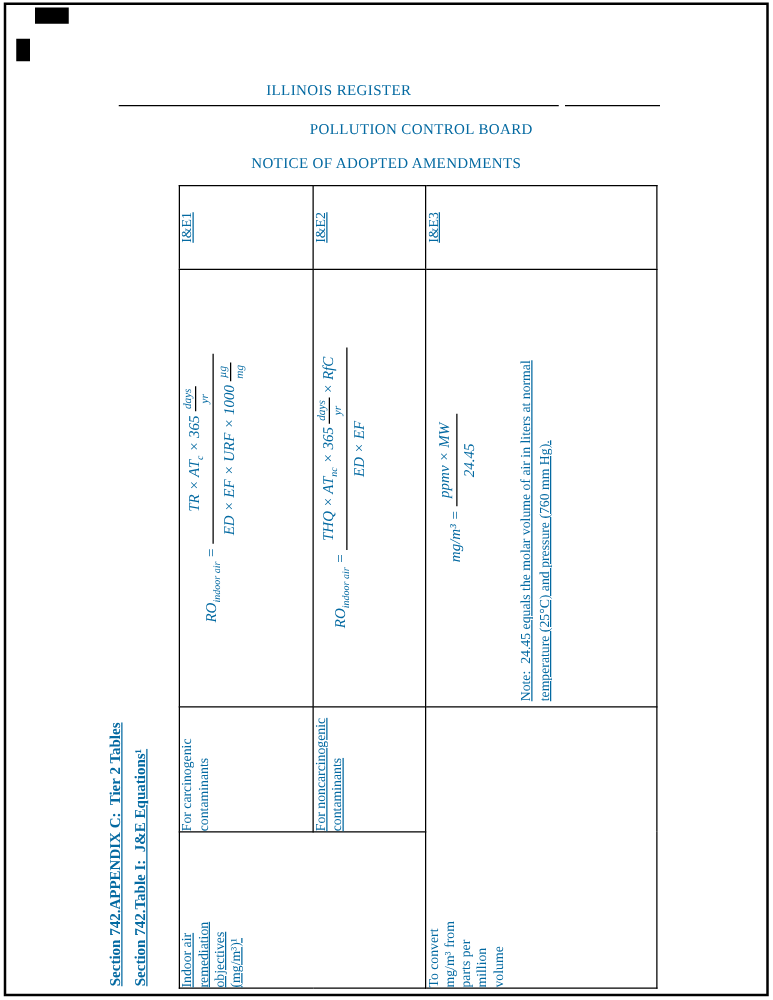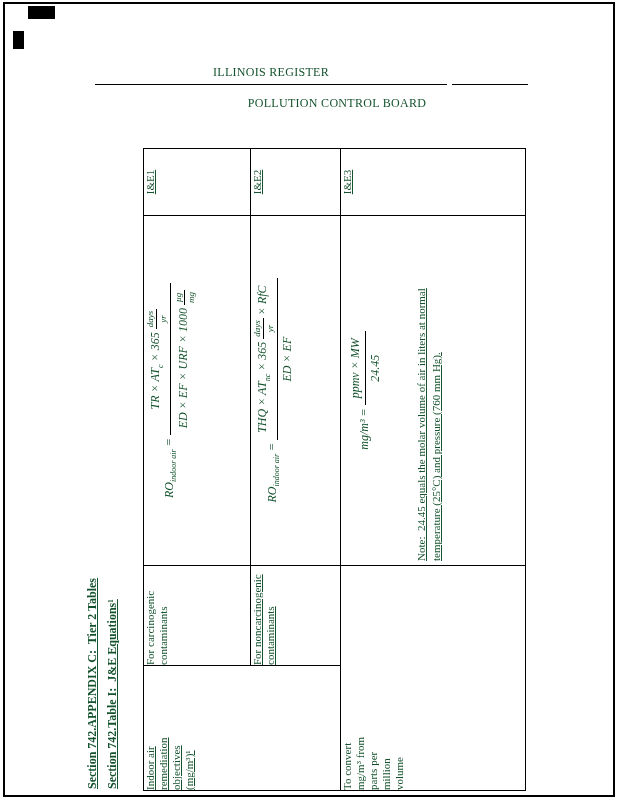--- a/index.html
+++ b/index.html
@@ -7,21 +7,21 @@
     padding: 0;
     background: #ffffff;
   }
   .page {
     position: relative;
     width: 618px;
     height: 800px;
     background: #ffffff;
     overflow: hidden;
     font-family: "Liberation Serif", "DejaVu Serif", serif;
-    color: #14532d;
+    color: #0369a1;
   }
   .frame {
     position: absolute;
     left: 3px; top: 2px; right: 3px; bottom: 3px;
     border: 2px solid #000;
     pointer-events: none;
   }
   .artifact { position: absolute; background: #000; }
   .a1 { left: 28px; top: 6px;  width: 27px; height: 13px; }
   .a2 { left: 13px; top: 31px; width: 11px; height: 18px; }
@@ -142,20 +142,21 @@
 <div class="page">
   <div class="frame"></div>
   <div class="artifact a1"></div>
   <div class="artifact a2"></div>
 
   <div class="register-line">
     <span>ILLINOIS REGISTER</span>
   </div>
   <div class="rule-right"></div>
   <div class="board">POLLUTION CONTROL BOARD</div>
+  <div class="notice">NOTICE OF ADOPTED AMENDMENTS</div>
 
   <div class="rot-outer">
     <div class="rot-inner">
 
       <div class="doc-titles">
         <div class="doc-title">Section 742.APPENDIX C:  Tier 2 Tables</div>
         <div class="doc-title">Section 742.Table I:  J&amp;E Equations¹</div>
       </div>
 
       <table class="jetable">

